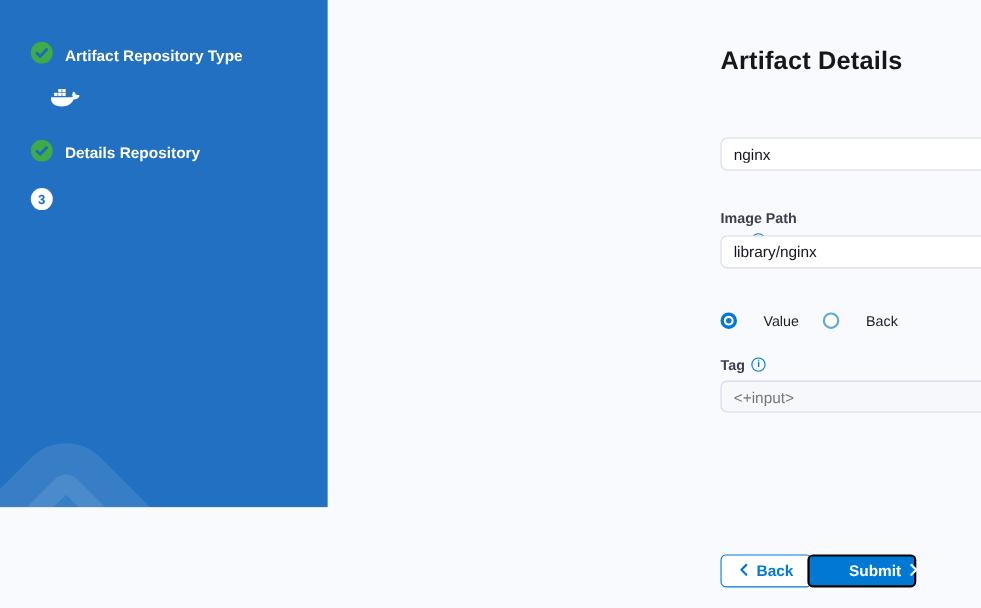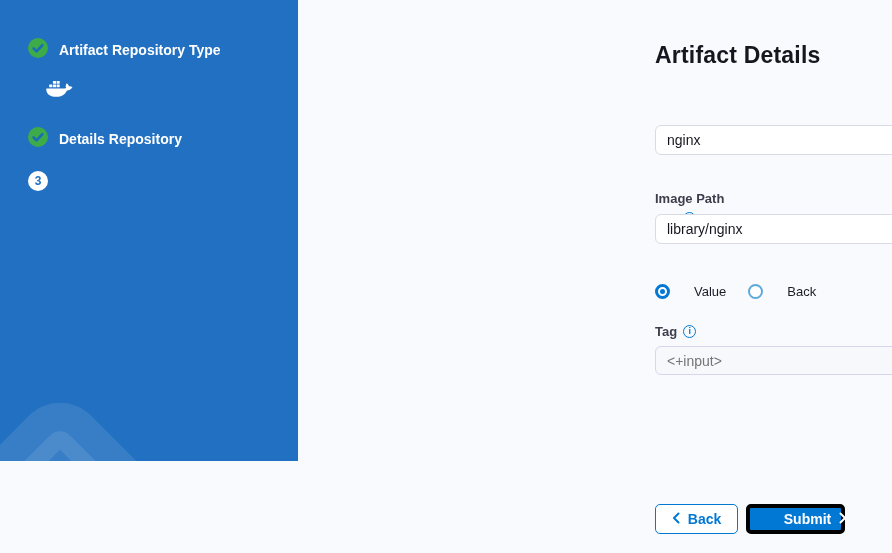--- a/index.html
+++ b/index.html
@@ -79,21 +79,21 @@
     font-family:"Liberation Sans",sans-serif;font-size:14px;color:#6d6f80;
     padding:0 11px;outline:none;
   }
   .btn{
     position:absolute;top:504px;height:30px;box-sizing:border-box;
     display:inline-flex;align-items:center;justify-content:center;gap:7px;
     border-radius:5px;font-size:14px;font-weight:700;cursor:pointer;
     font-family:"Liberation Sans",sans-serif;
   }
   .btn-back{left:357px;width:83px;background:#fff;border:1px solid #0278d5;color:#0278d5;}
-  .btn-submit{left:448px;width:99px;background:#0278d5;border:4px solid #000000;color:#fff;padding-left:40px;}
+  .btn-submit{left:436px;width:99px;background:#0278d5;border:2px solid #000000;color:#fff;padding-left:40px;}
 </style>
 </head>
 <body>
 
 <div class="sidebar">
   <div class="wm wm-ring"></div>
   <div class="wm wm-diamond"></div>
   <div class="wm wm-tip"></div>
 
   <div class="step-row" style="left:28px;top:38px;">

